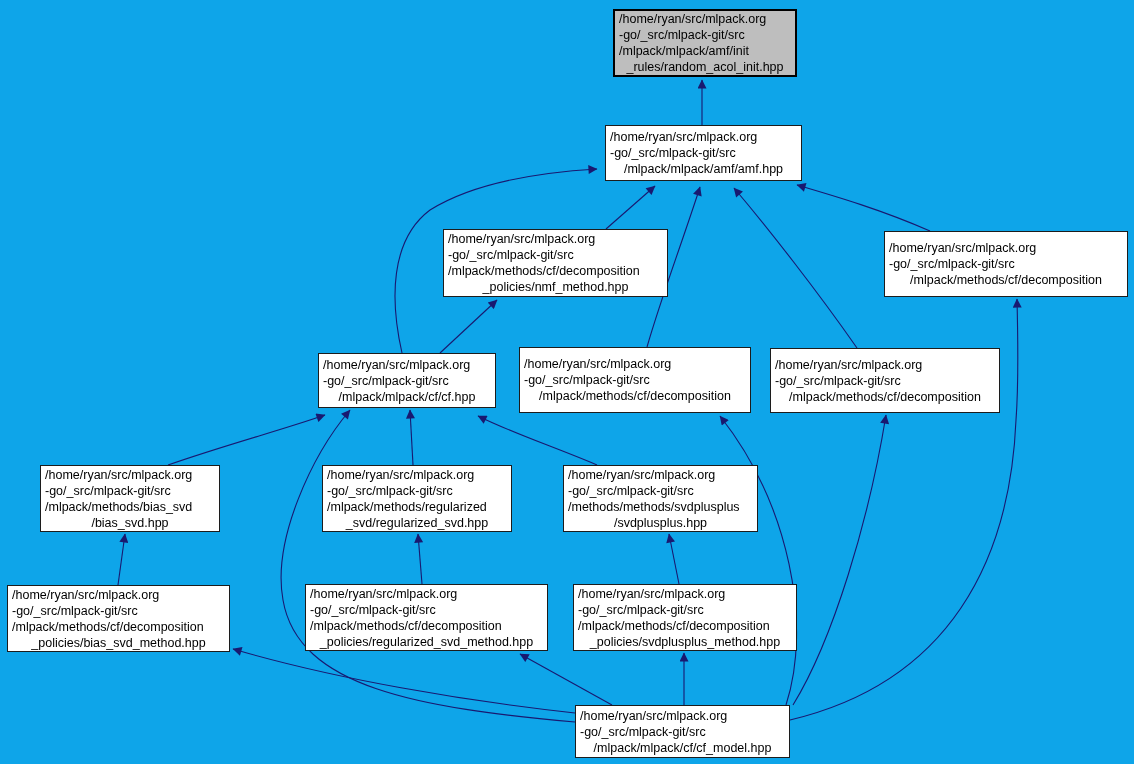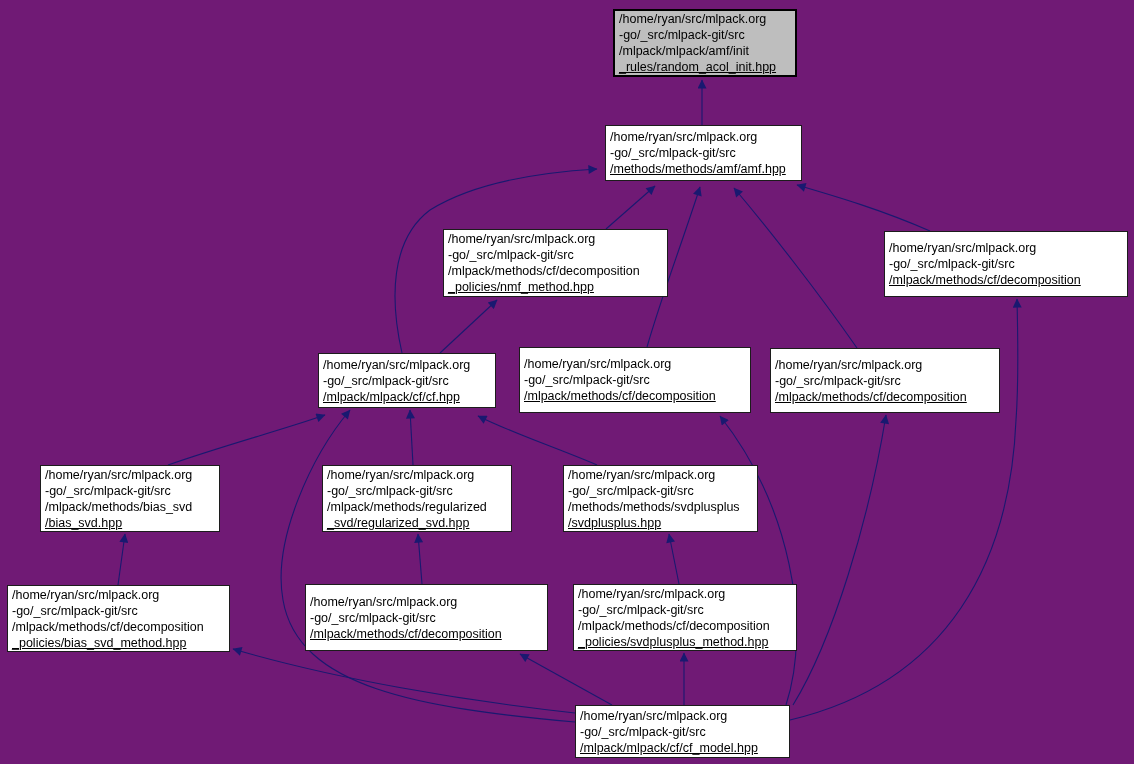--- a/index.html
+++ b/index.html
@@ -1,20 +1,20 @@
 <!DOCTYPE html>
 <html><head>
 <meta charset="utf-8">
 <style>
   html, body { margin: 0; padding: 0; background: #ffffff; }
   #stage {
     position: relative;
     width: 1134px;
     height: 764px;
-    background: #701a75;
+    background: #0ea5e9;
     font-family: "Liberation Sans", "DejaVu Sans", sans-serif;
     overflow: hidden;
   }
   #edges {
     position: absolute;
     left: 0; top: 0;
     width: 1134px; height: 764px;
     pointer-events: none;
   }
   .node {
@@ -32,21 +32,21 @@
     background: #bebebe;
     border: 2px solid #000000;
   }
   .node .line {
     font-size: 12.5px;
     line-height: 16px;
     color: #000000;
     white-space: nowrap;
     text-align: left;
   }
-  .node .line:last-child { text-align: left; text-decoration: underline; }
+  .node .line:last-child { text-align: center; }
   .edge { fill: none; stroke: #191970; stroke-width: 1.1; }
 </style>
 </head>
 <body>
 
 <div id="stage">
   <svg id="edges" xmlns="http://www.w3.org/2000/svg" width="1134" height="764" viewBox="0 0 1134 764">
     <defs>
       <marker id="arrowhead" viewBox="0 0 10 10" refX="9.5" refY="5" markerWidth="11" markerHeight="9" markerUnits="userSpaceOnUse" orient="auto">
         <path d="M 0 0 L 10 5 L 0 10 z" fill="#191970"></path>
@@ -78,21 +78,21 @@
   <div id="nodes">
       <div class="node selected" style="left: 613px; top: 9px; width: 184px; height: 68px;">
         <div class="line">/home/ryan/src/mlpack.org</div>
         <div class="line">-go/_src/mlpack-git/src</div>
         <div class="line">/mlpack/mlpack/amf/init</div>
         <div class="line">_rules/random_acol_init.hpp</div>
       </div>
       <div class="node" style="left: 605px; top: 125px; width: 197px; height: 56px;">
         <div class="line">/home/ryan/src/mlpack.org</div>
         <div class="line">-go/_src/mlpack-git/src</div>
-        <div class="line">/methods/methods/amf/amf.hpp</div>
+        <div class="line">/mlpack/mlpack/amf/amf.hpp</div>
       </div>
       <div class="node" style="left: 443px; top: 229px; width: 225px; height: 68px;">
         <div class="line">/home/ryan/src/mlpack.org</div>
         <div class="line">-go/_src/mlpack-git/src</div>
         <div class="line">/mlpack/methods/cf/decomposition</div>
         <div class="line">_policies/nmf_method.hpp</div>
       </div>
       <div class="node" style="left: 884px; top: 231px; width: 244px; height: 66px;">
         <div class="line">/home/ryan/src/mlpack.org</div>
         <div class="line">-go/_src/mlpack-git/src</div>
@@ -134,20 +134,21 @@
       <div class="node" style="left: 7px; top: 585px; width: 223px; height: 67px;">
         <div class="line">/home/ryan/src/mlpack.org</div>
         <div class="line">-go/_src/mlpack-git/src</div>
         <div class="line">/mlpack/methods/cf/decomposition</div>
         <div class="line">_policies/bias_svd_method.hpp</div>
       </div>
       <div class="node" style="left: 305px; top: 584px; width: 243px; height: 67px;">
         <div class="line">/home/ryan/src/mlpack.org</div>
         <div class="line">-go/_src/mlpack-git/src</div>
         <div class="line">/mlpack/methods/cf/decomposition</div>
+        <div class="line">_policies/regularized_svd_method.hpp</div>
       </div>
       <div class="node" style="left: 573px; top: 584px; width: 224px; height: 67px;">
         <div class="line">/home/ryan/src/mlpack.org</div>
         <div class="line">-go/_src/mlpack-git/src</div>
         <div class="line">/mlpack/methods/cf/decomposition</div>
         <div class="line">_policies/svdplusplus_method.hpp</div>
       </div>
       <div class="node" style="left: 575px; top: 705px; width: 215px; height: 53px;">
         <div class="line">/home/ryan/src/mlpack.org</div>
         <div class="line">-go/_src/mlpack-git/src</div>

